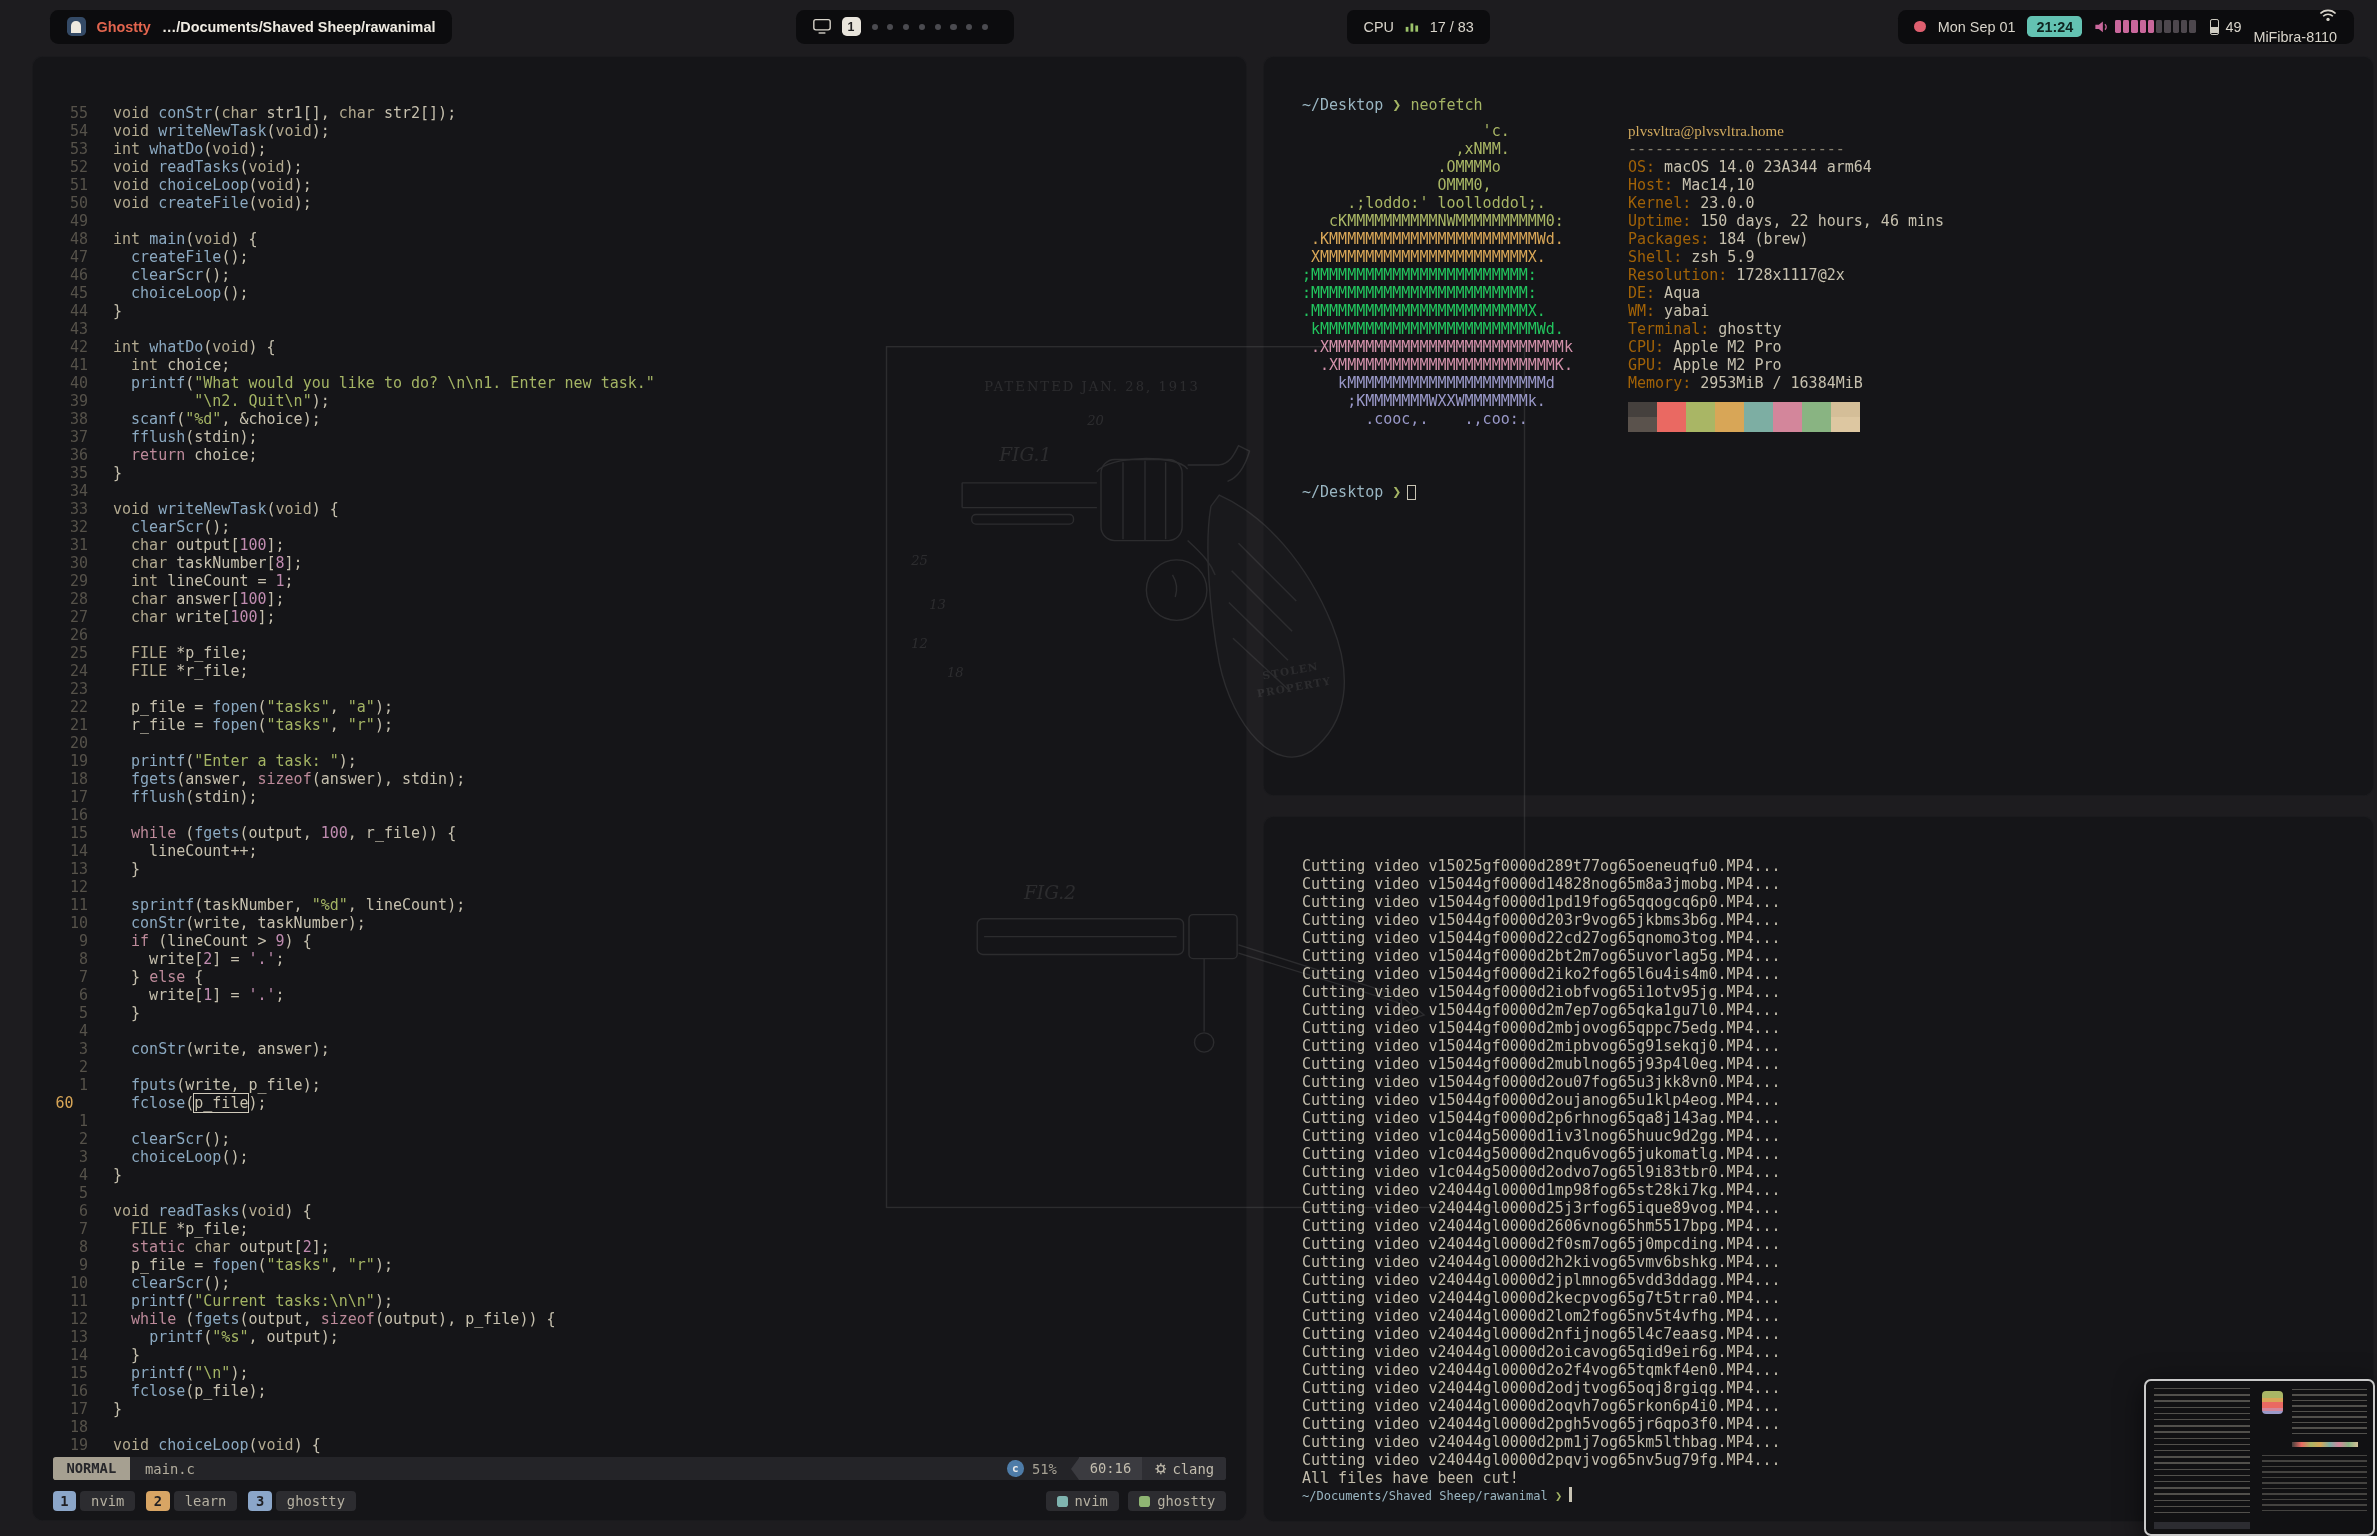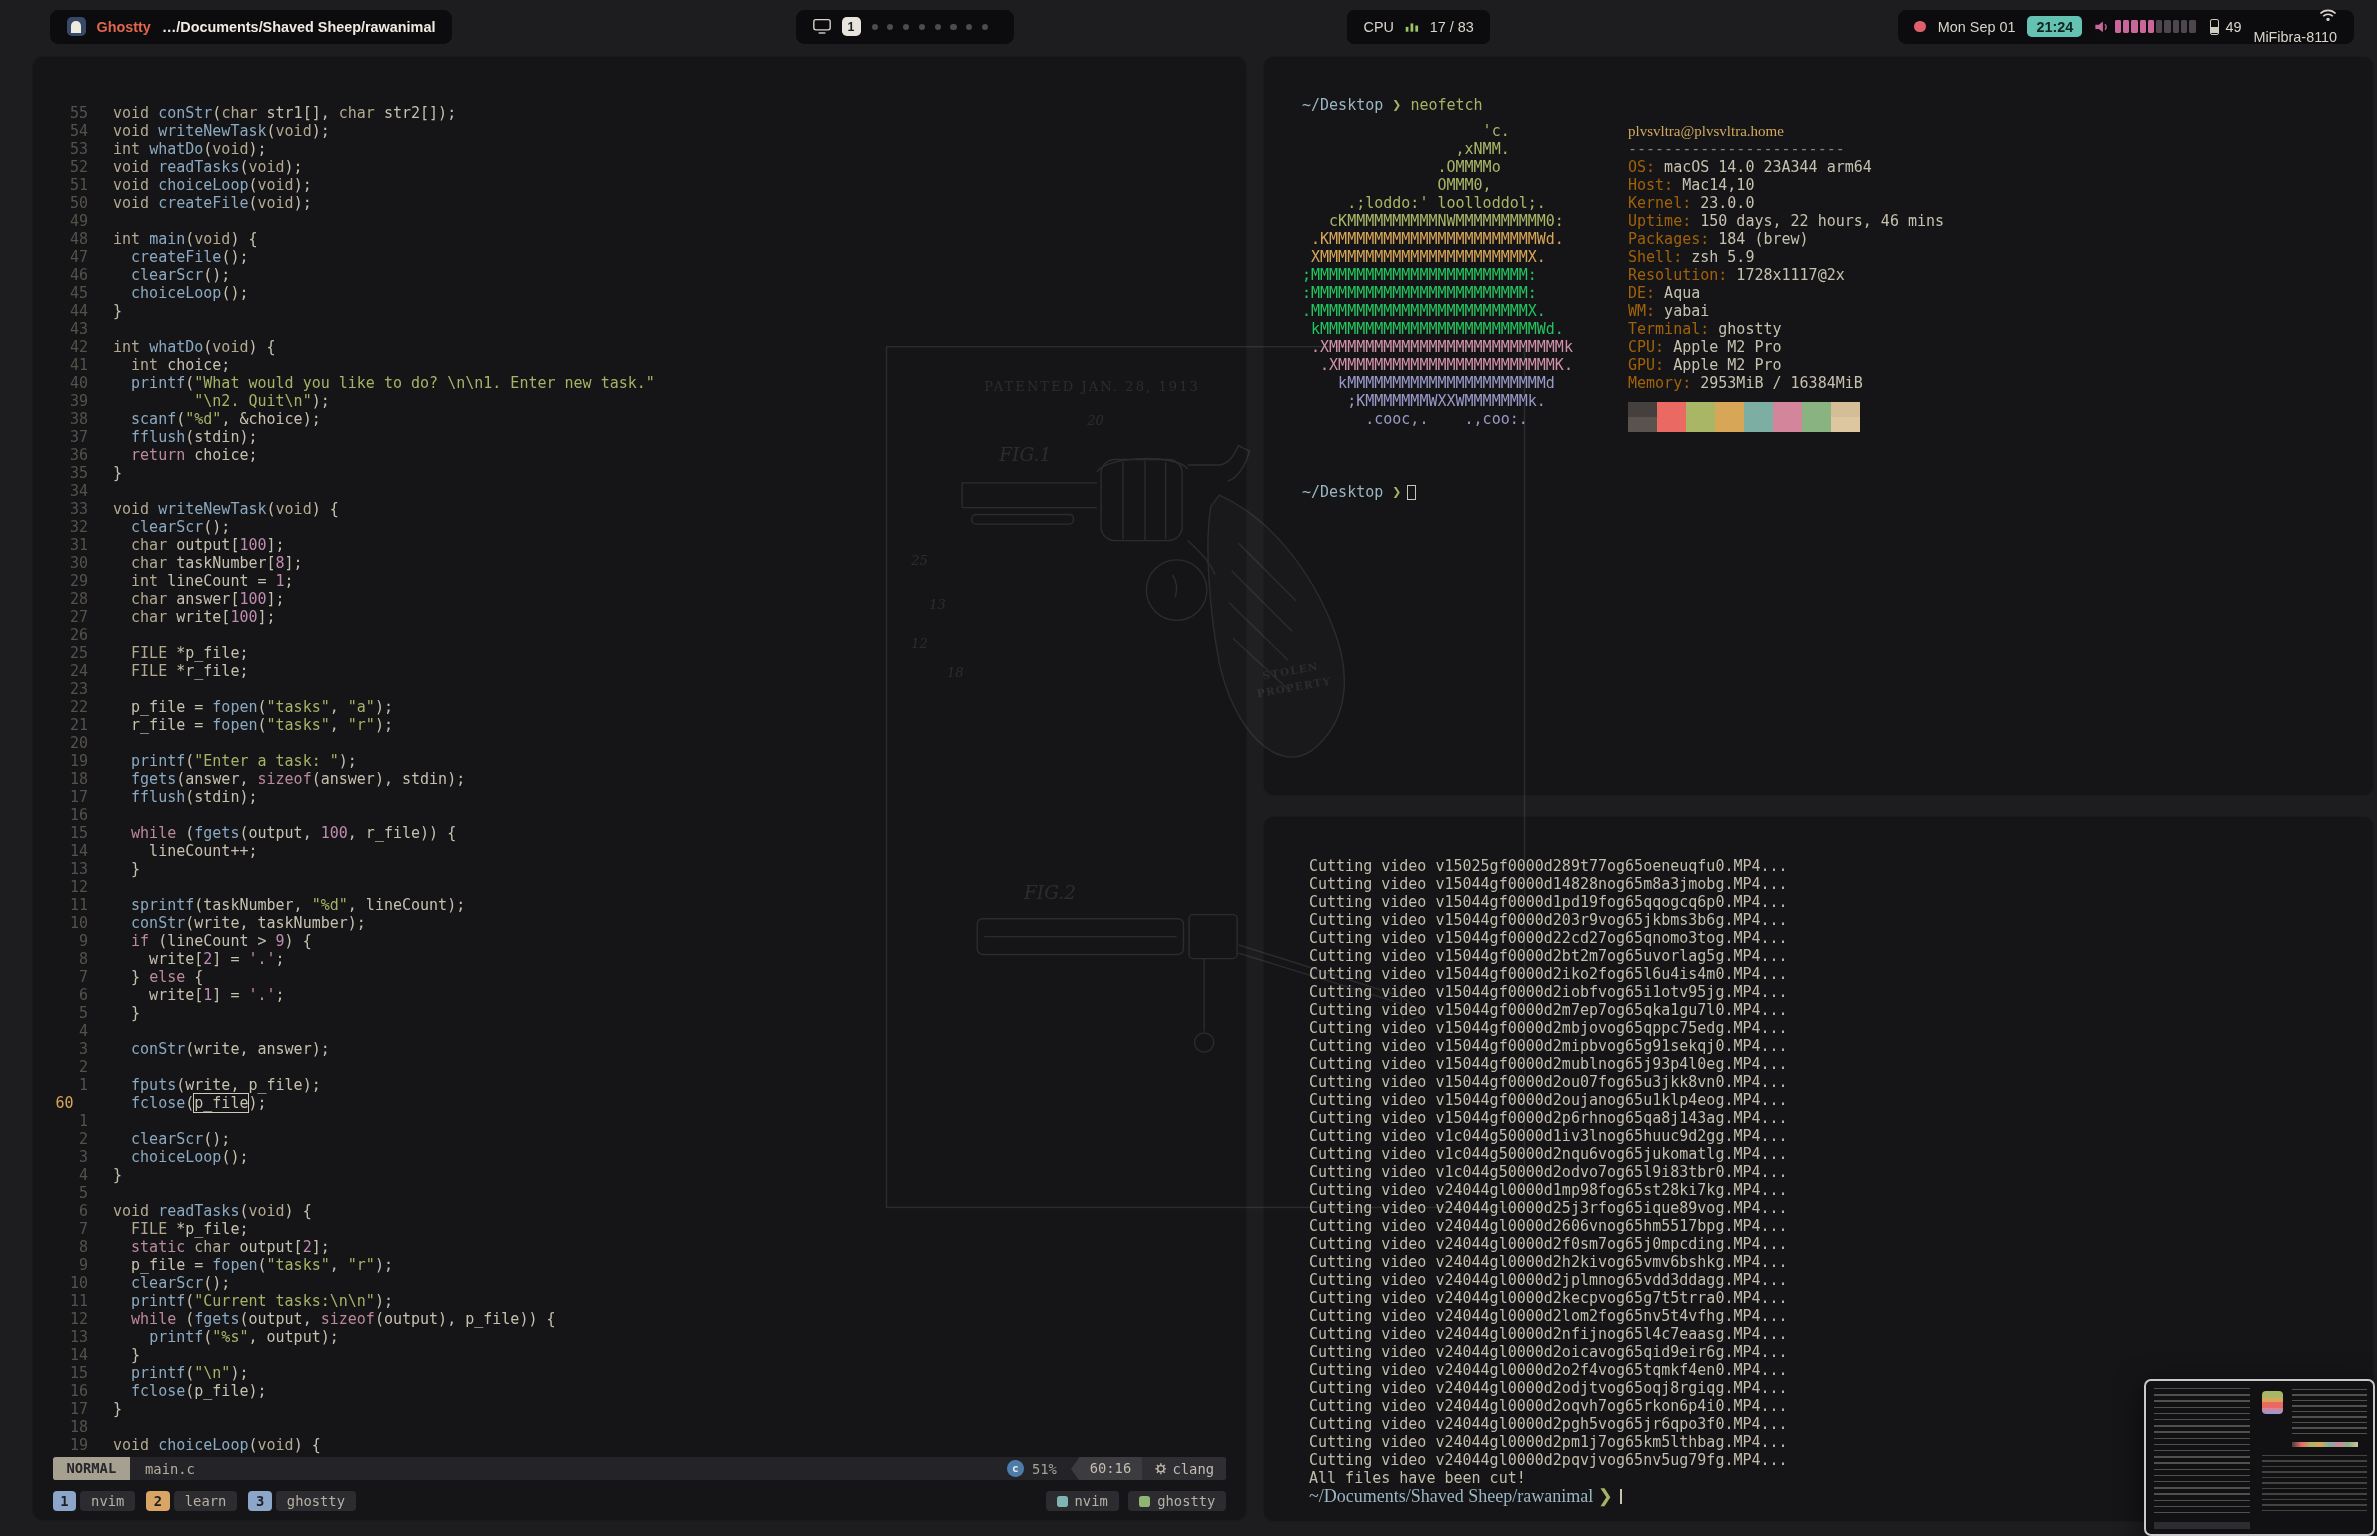--- a/index.html
+++ b/index.html
@@ -85,23 +85,23 @@
   .nf-sep{color:#87816f;height:18px;line-height:18px;}
   .nf-row{height:18px;line-height:18px;white-space:pre;}
   .nf-label{color:#a16207;}
   .nf-val{color:#c6c0ae;}
   #nf-palette{margin-top:9.6px;}
   .pal-row{font-size:0;height:15px;}
   .pal{display:inline-block;width:29px;height:15px;}
   .cursor-hollow{display:inline-block;width:9px;height:15px;border:1.4px solid #c8c3b3;vertical-align:-2.8px;margin-left:5.5px;}
 
   
-  .log-body{position:absolute;left:46px;top:41px;font-size:15px;}
+  .log-body{position:absolute;left:39px;top:41px;font-size:15px;}
   .log-line,.log-done{height:18px;line-height:18px;color:#c2bcab;white-space:pre;}
-  .prompt-inline{height:18px;line-height:18px;white-space:pre;font-size:18px;font-family:Liberation Serif, serif;}
+  .prompt-inline{height:18px;line-height:18px;white-space:pre;font-size:12px;}
   .cursor-beam{display:inline-block;width:2.8px;height:15px;background:#c8c3b3;vertical-align:-2.1px;margin-left:6.9px;}
 
   
   .wm{position:absolute;left:881px;top:337px;width:660px;height:887px;opacity:.14;z-index:6;pointer-events:none;}
   .wm path,.wm rect,.wm line,.wm circle{stroke:#b5b5b5;stroke-width:2;fill:none;}
   .wm .fillg{fill:rgba(150,150,150,.22);}
   .wm text{fill:#b5b5b5;stroke:none;font-family:"DejaVu Serif",serif;}
   .wm-t{font-size:19px;letter-spacing:3px;}
   .wm-fig{font-size:27px;font-style:italic;}
   .wm-stamp{font-size:15px;letter-spacing:2px;font-family:"Liberation Sans",sans-serif;font-weight:bold;}

